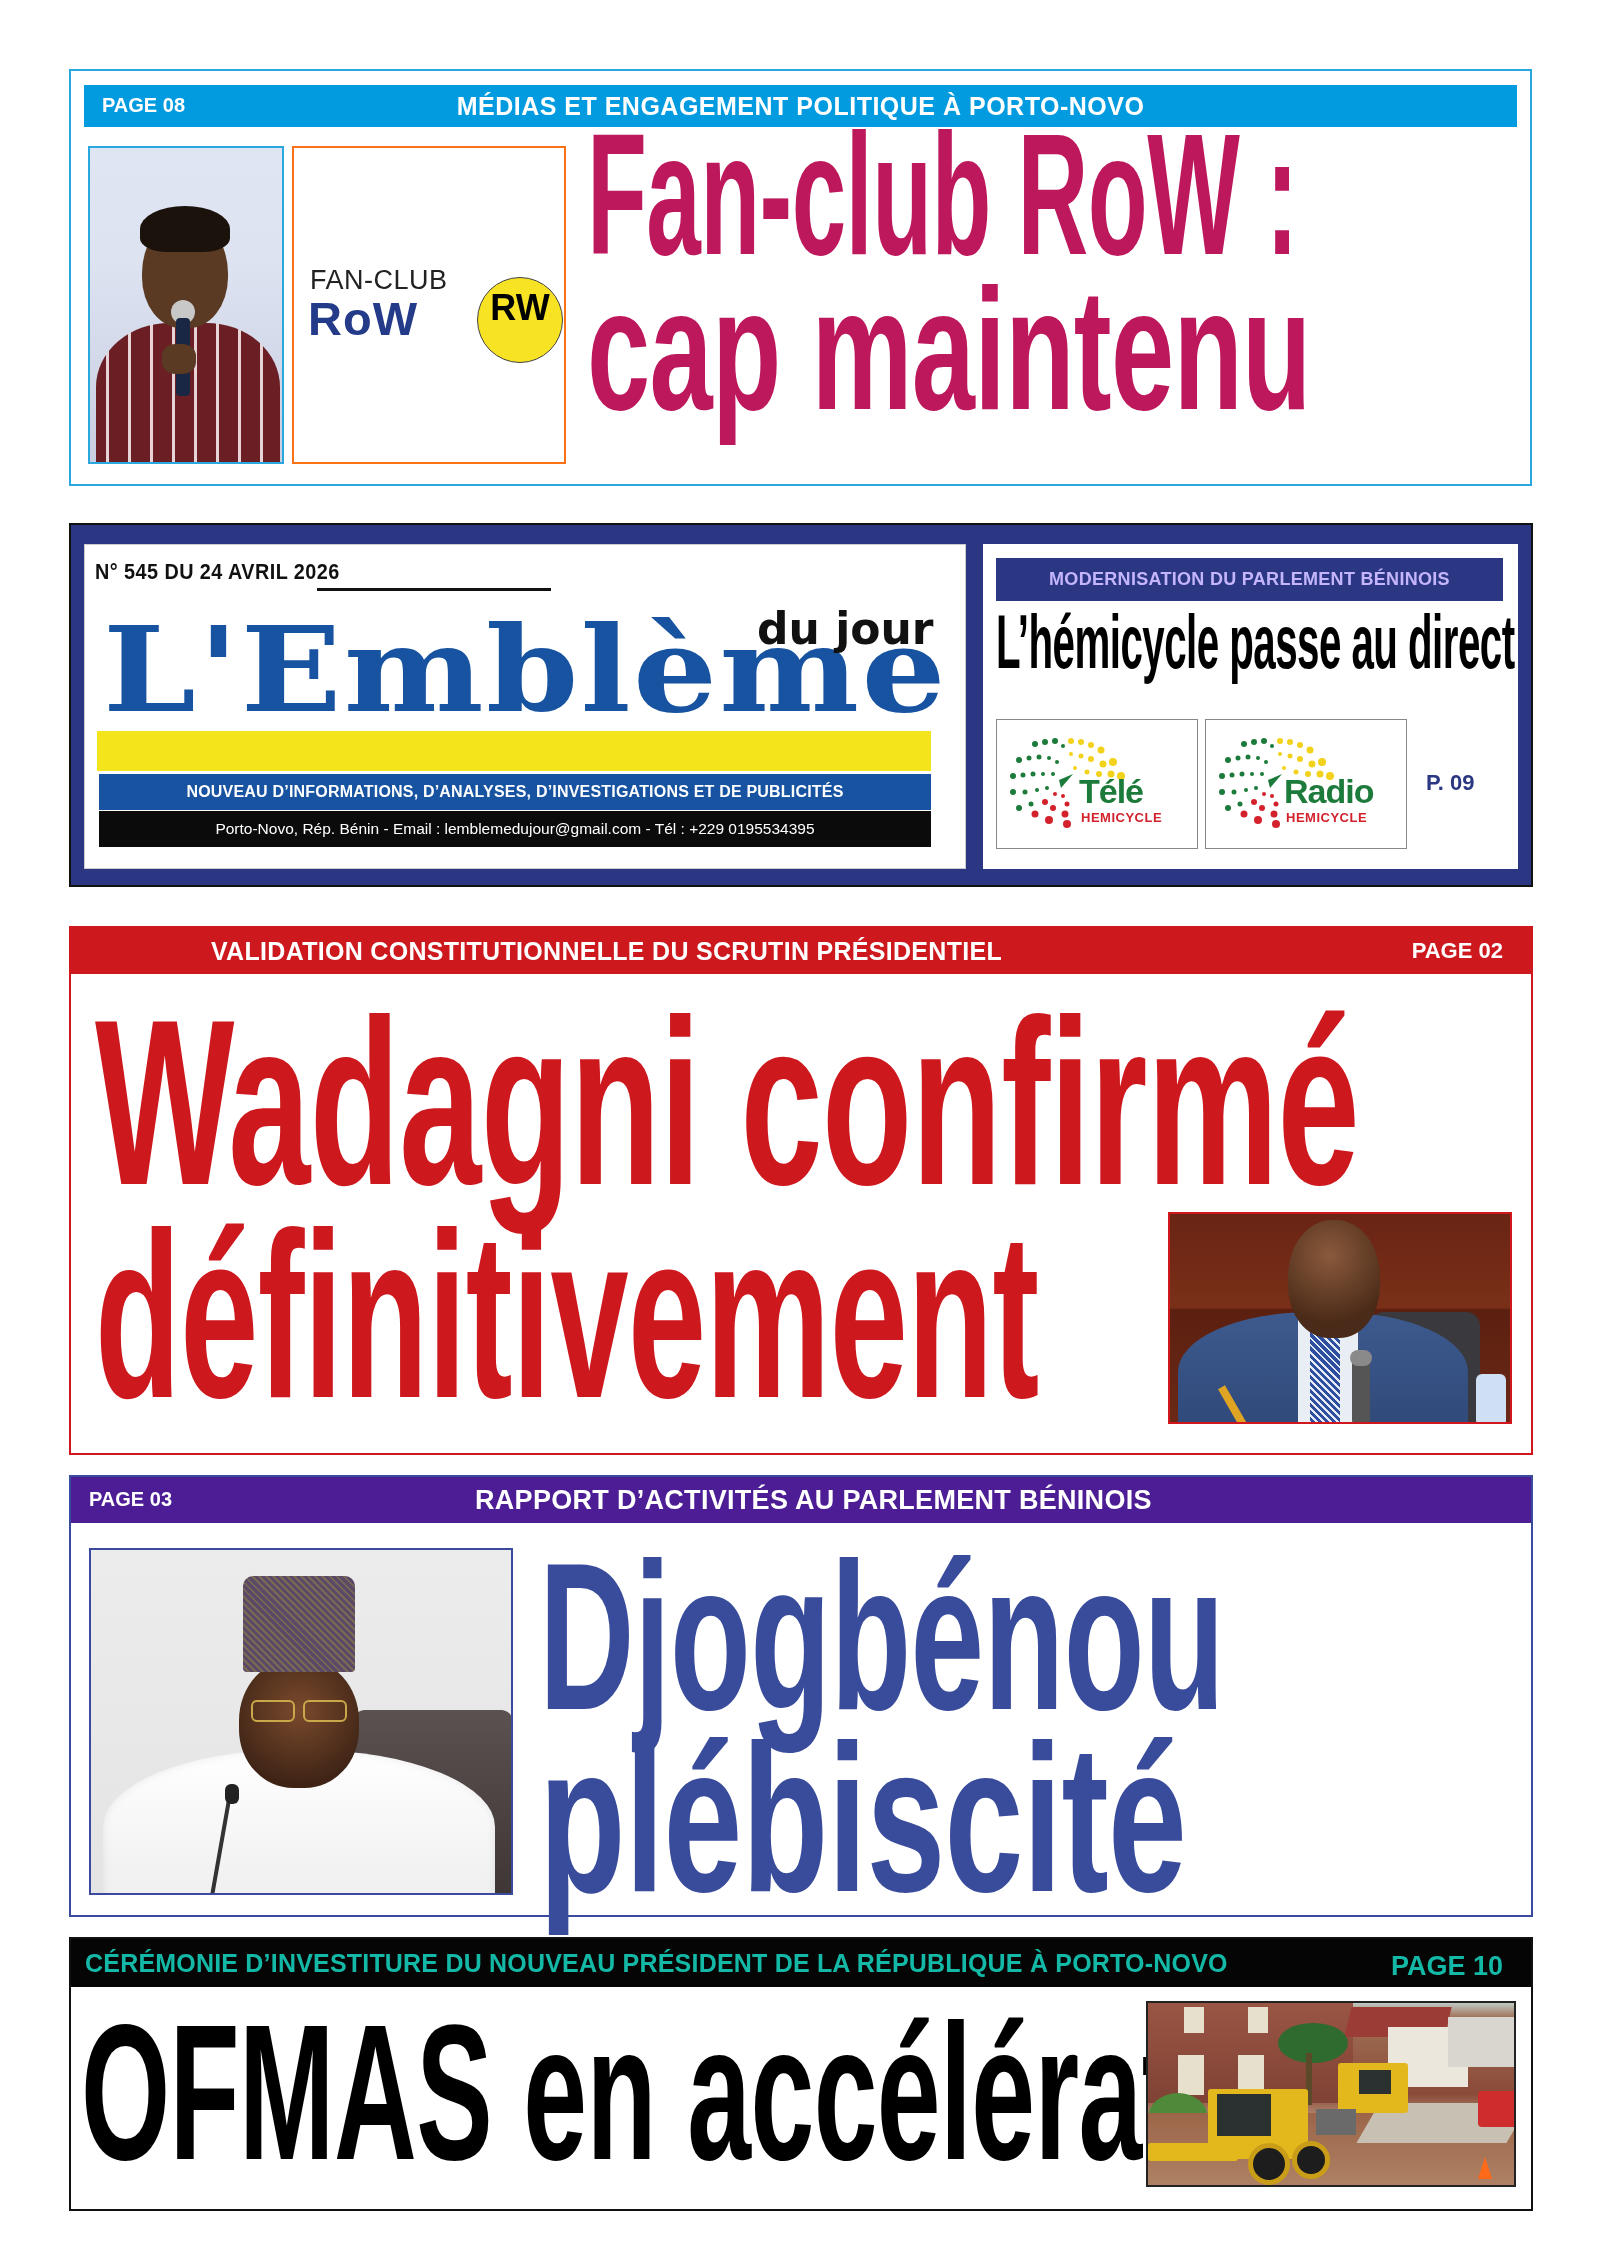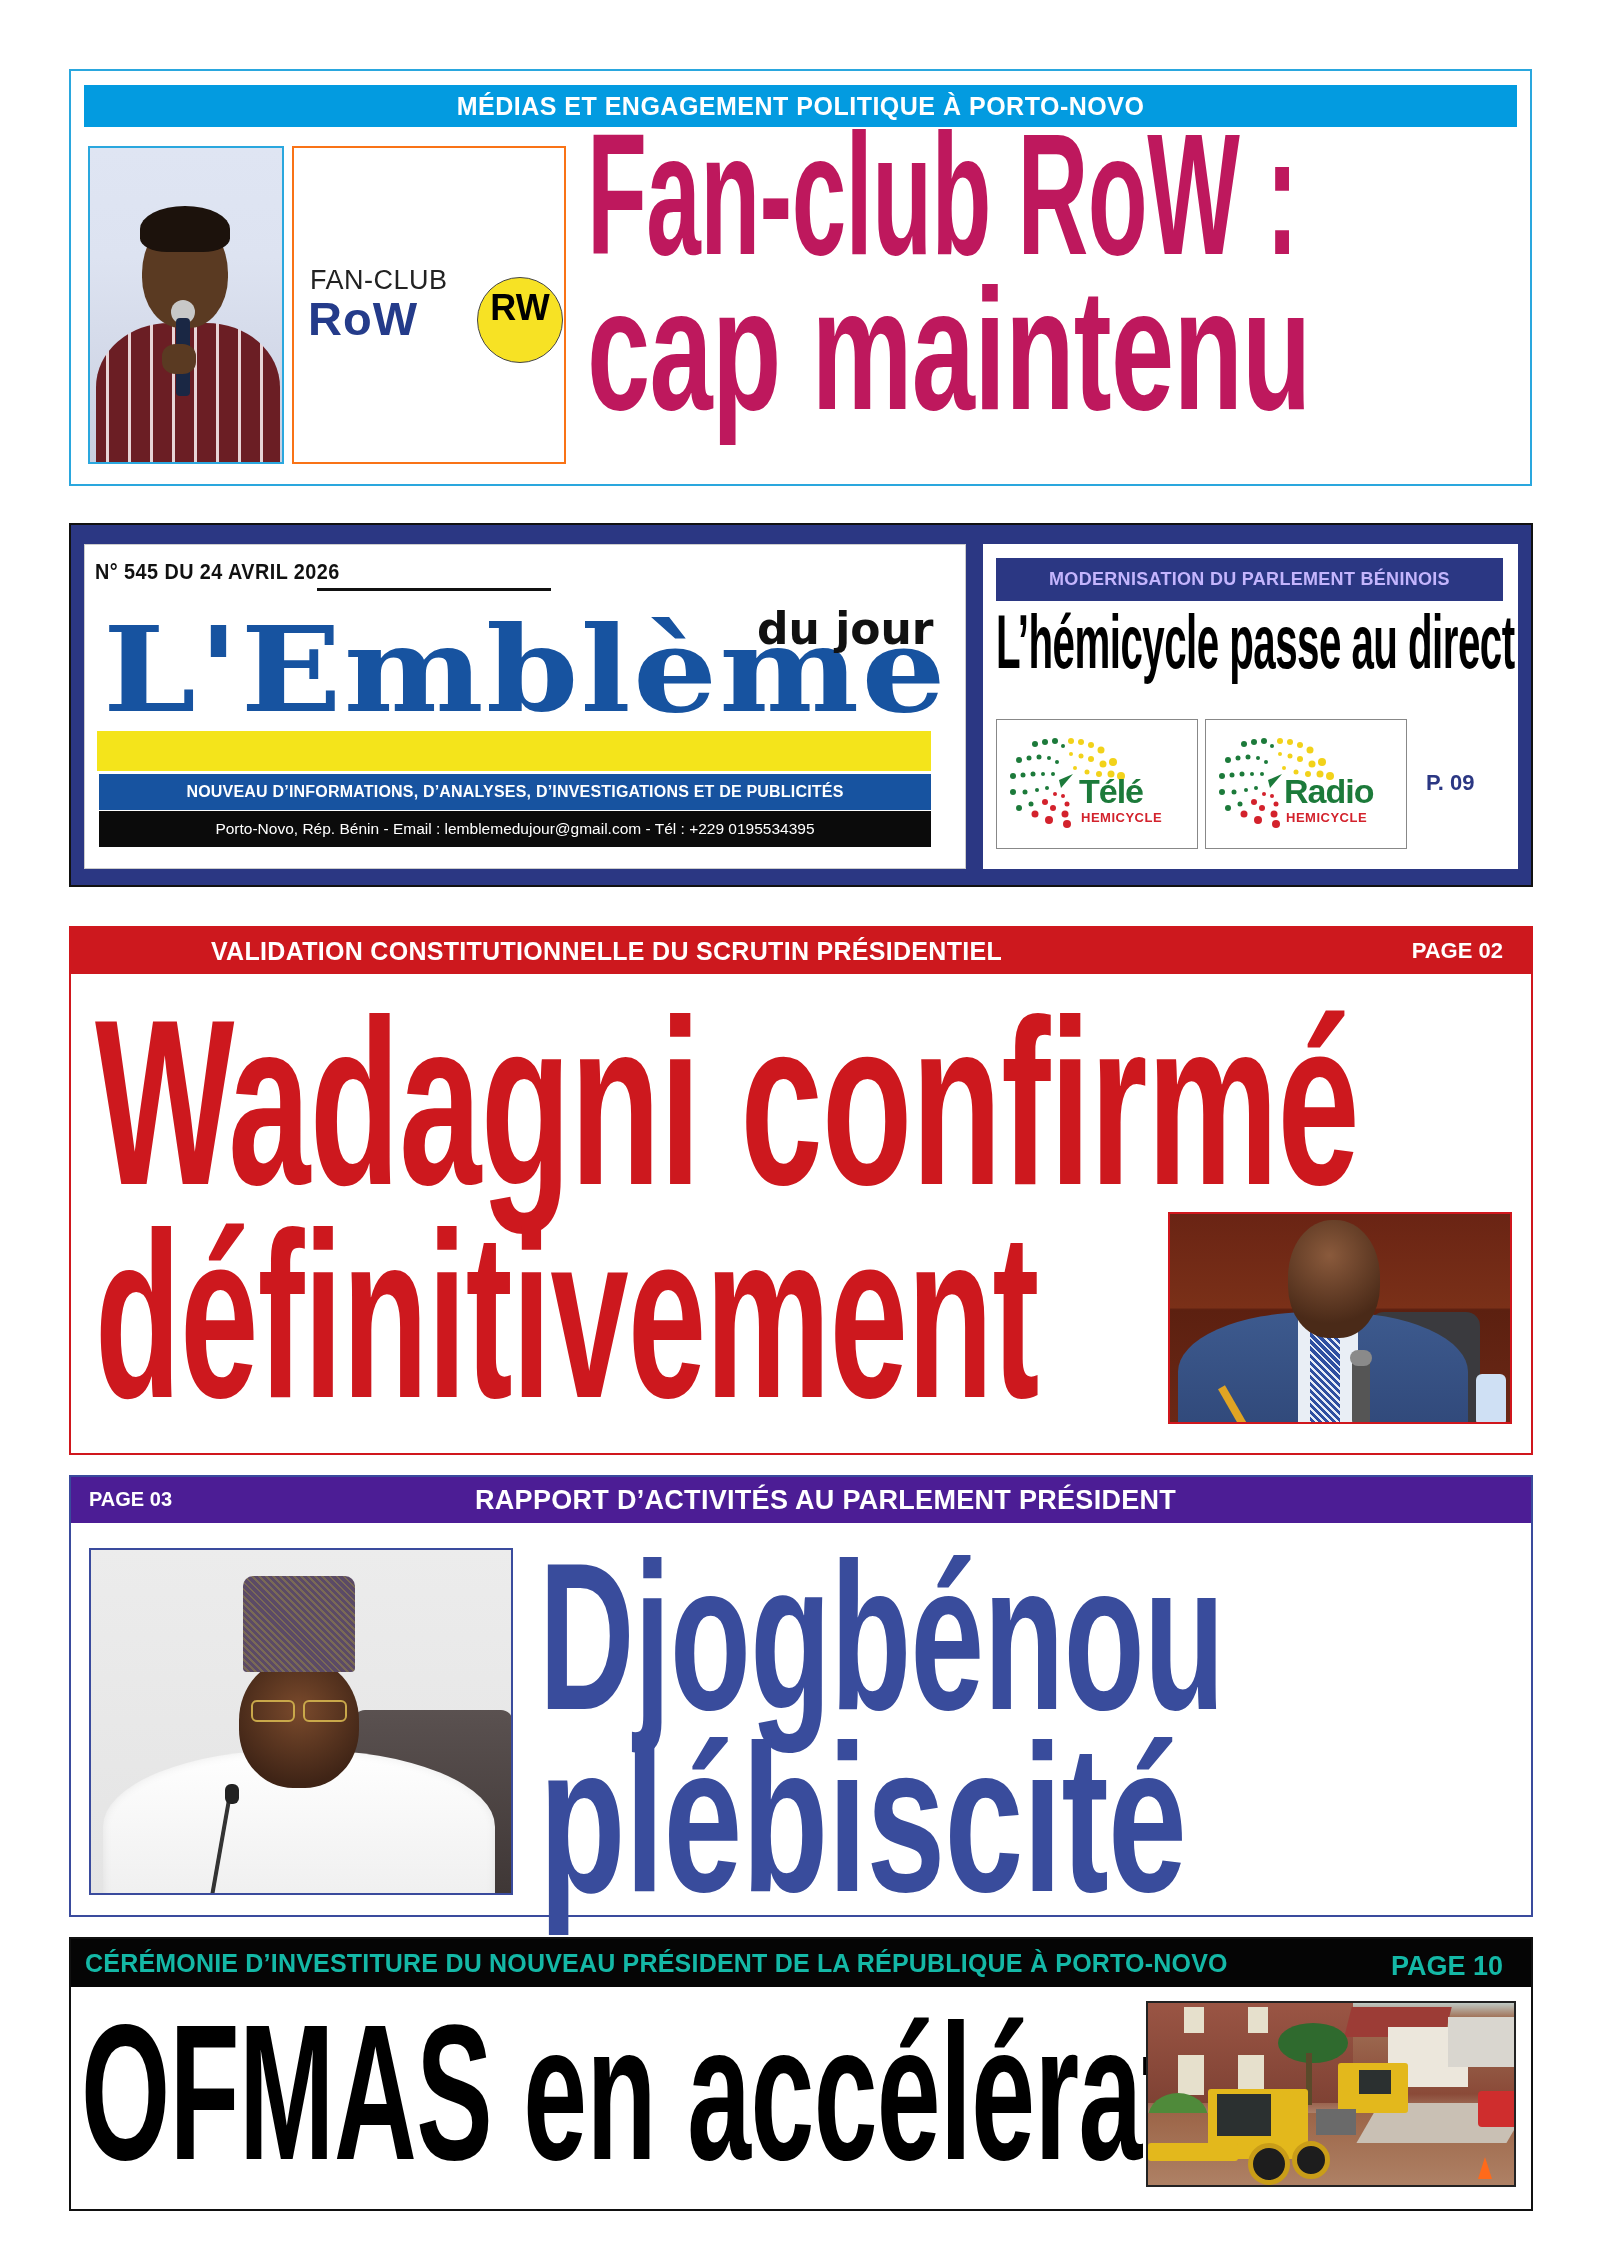--- a/index.html
+++ b/index.html
@@ -14,21 +14,21 @@
     font-weight: 700;
     white-space: nowrap;
     display: inline-block;
     transform-origin: left top;
     letter-spacing: -1px;
   }
 
   
   #b1 { left: 69px; top: 69px; width: 1463px; height: 417px; border: 2px solid #2aa7de; background:#fff; }
   #b1 .kicker { left: 13px; top: 14px; width: 1433px; height: 42px; background: #039be0; color: #fff; }
-  #b1 .kicker .page { position:absolute; left: 18px; top: 9px; font-size: 20px; font-weight: 700; margin-top: 32px; }
+  #b1 .kicker .page { position:absolute; left: 18px; top: 9px; font-size: 20px; font-weight: 700; }
   #b1 .kicker .title { position:absolute; left: 0; right: 0; top: 7px; text-align: center; font-size: 25px; font-weight: 700; letter-spacing: 0.5px; }
   #b1 .photo { left: 17px; top: 75px; width: 196px; height: 318px; border: 2px solid #2aa7de;
     background: linear-gradient(180deg, #dfe5f3 0%, #dde3f1 35%, #c9cfe0 100%); overflow: hidden; }
   .person-head { position:absolute; border-radius: 50% 50% 46% 46%; background: #5a3a22; }
   .person-hair { position:absolute; border-radius: 50% 50% 30% 30%; background:#1c120c; }
   .robe { position:absolute; border-radius: 40% 40% 0 0;
     background: repeating-linear-gradient(90deg, #6b1e24 0 10px, #e8d4d6 10px 13px, #6b1e24 13px 22px); }
   .mic { position:absolute; background:#1a2744; border-radius: 4px; }
   .mic-top { position:absolute; background:#c8c8c8; border-radius:50%; }
   #b1 .logo { left: 221px; top: 75px; width: 274px; height: 318px; border: 2px solid #f97316; background:#fff; }
@@ -286,21 +286,21 @@
     <div style="position:absolute; left:182px; top:140px; width:18px; height:72px; background:#555; border-radius:6px;"></div>
     <div style="position:absolute; left:180px; top:136px; width:22px; height:16px; background:#8a8a8a; border-radius:8px;"></div>
     <div style="position:absolute; left:306px; top:160px; width:30px; height:52px; background:#cfe0f4; border-radius:6px;"></div>
     <div style="position:absolute; left:60px; top:170px; width:8px; height:50px; background:#e0a423; transform:rotate(-30deg);"></div>
   </div>
 </section>
 
 <section id="b4" class="abs">
   <div class="kicker abs">
     <span class="page">PAGE 03</span>
-    <span class="title">RAPPORT D’ACTIVITÉS AU PARLEMENT PRÉSIDENT</span>
+    <span class="title">RAPPORT D’ACTIVITÉS AU PARLEMENT BÉNINOIS</span>
   </div>
   <div class="photo abs">
     <div class="chair" style="left:262px; top:160px; width:160px; height:190px;"></div>
     <div class="boubou" style="left:12px; top:200px; width:392px; height:160px;"></div>
     <div class="head3" style="left:148px; top:108px; width:120px; height:130px;"></div>
     <div class="cap" style="left:152px; top:26px; width:112px; height:96px;"></div>
     <div class="glasses" style="left:160px; top:150px; width:44px; height:22px;"></div>
     <div class="glasses" style="left:212px; top:150px; width:44px; height:22px;"></div>
     <div style="position:absolute; left:128px; top:240px; width:4px; height:110px; background:#333; transform:rotate(10deg);"></div>
     <div style="position:absolute; left:134px; top:234px; width:14px; height:20px; background:#222; border-radius:6px;"></div>

